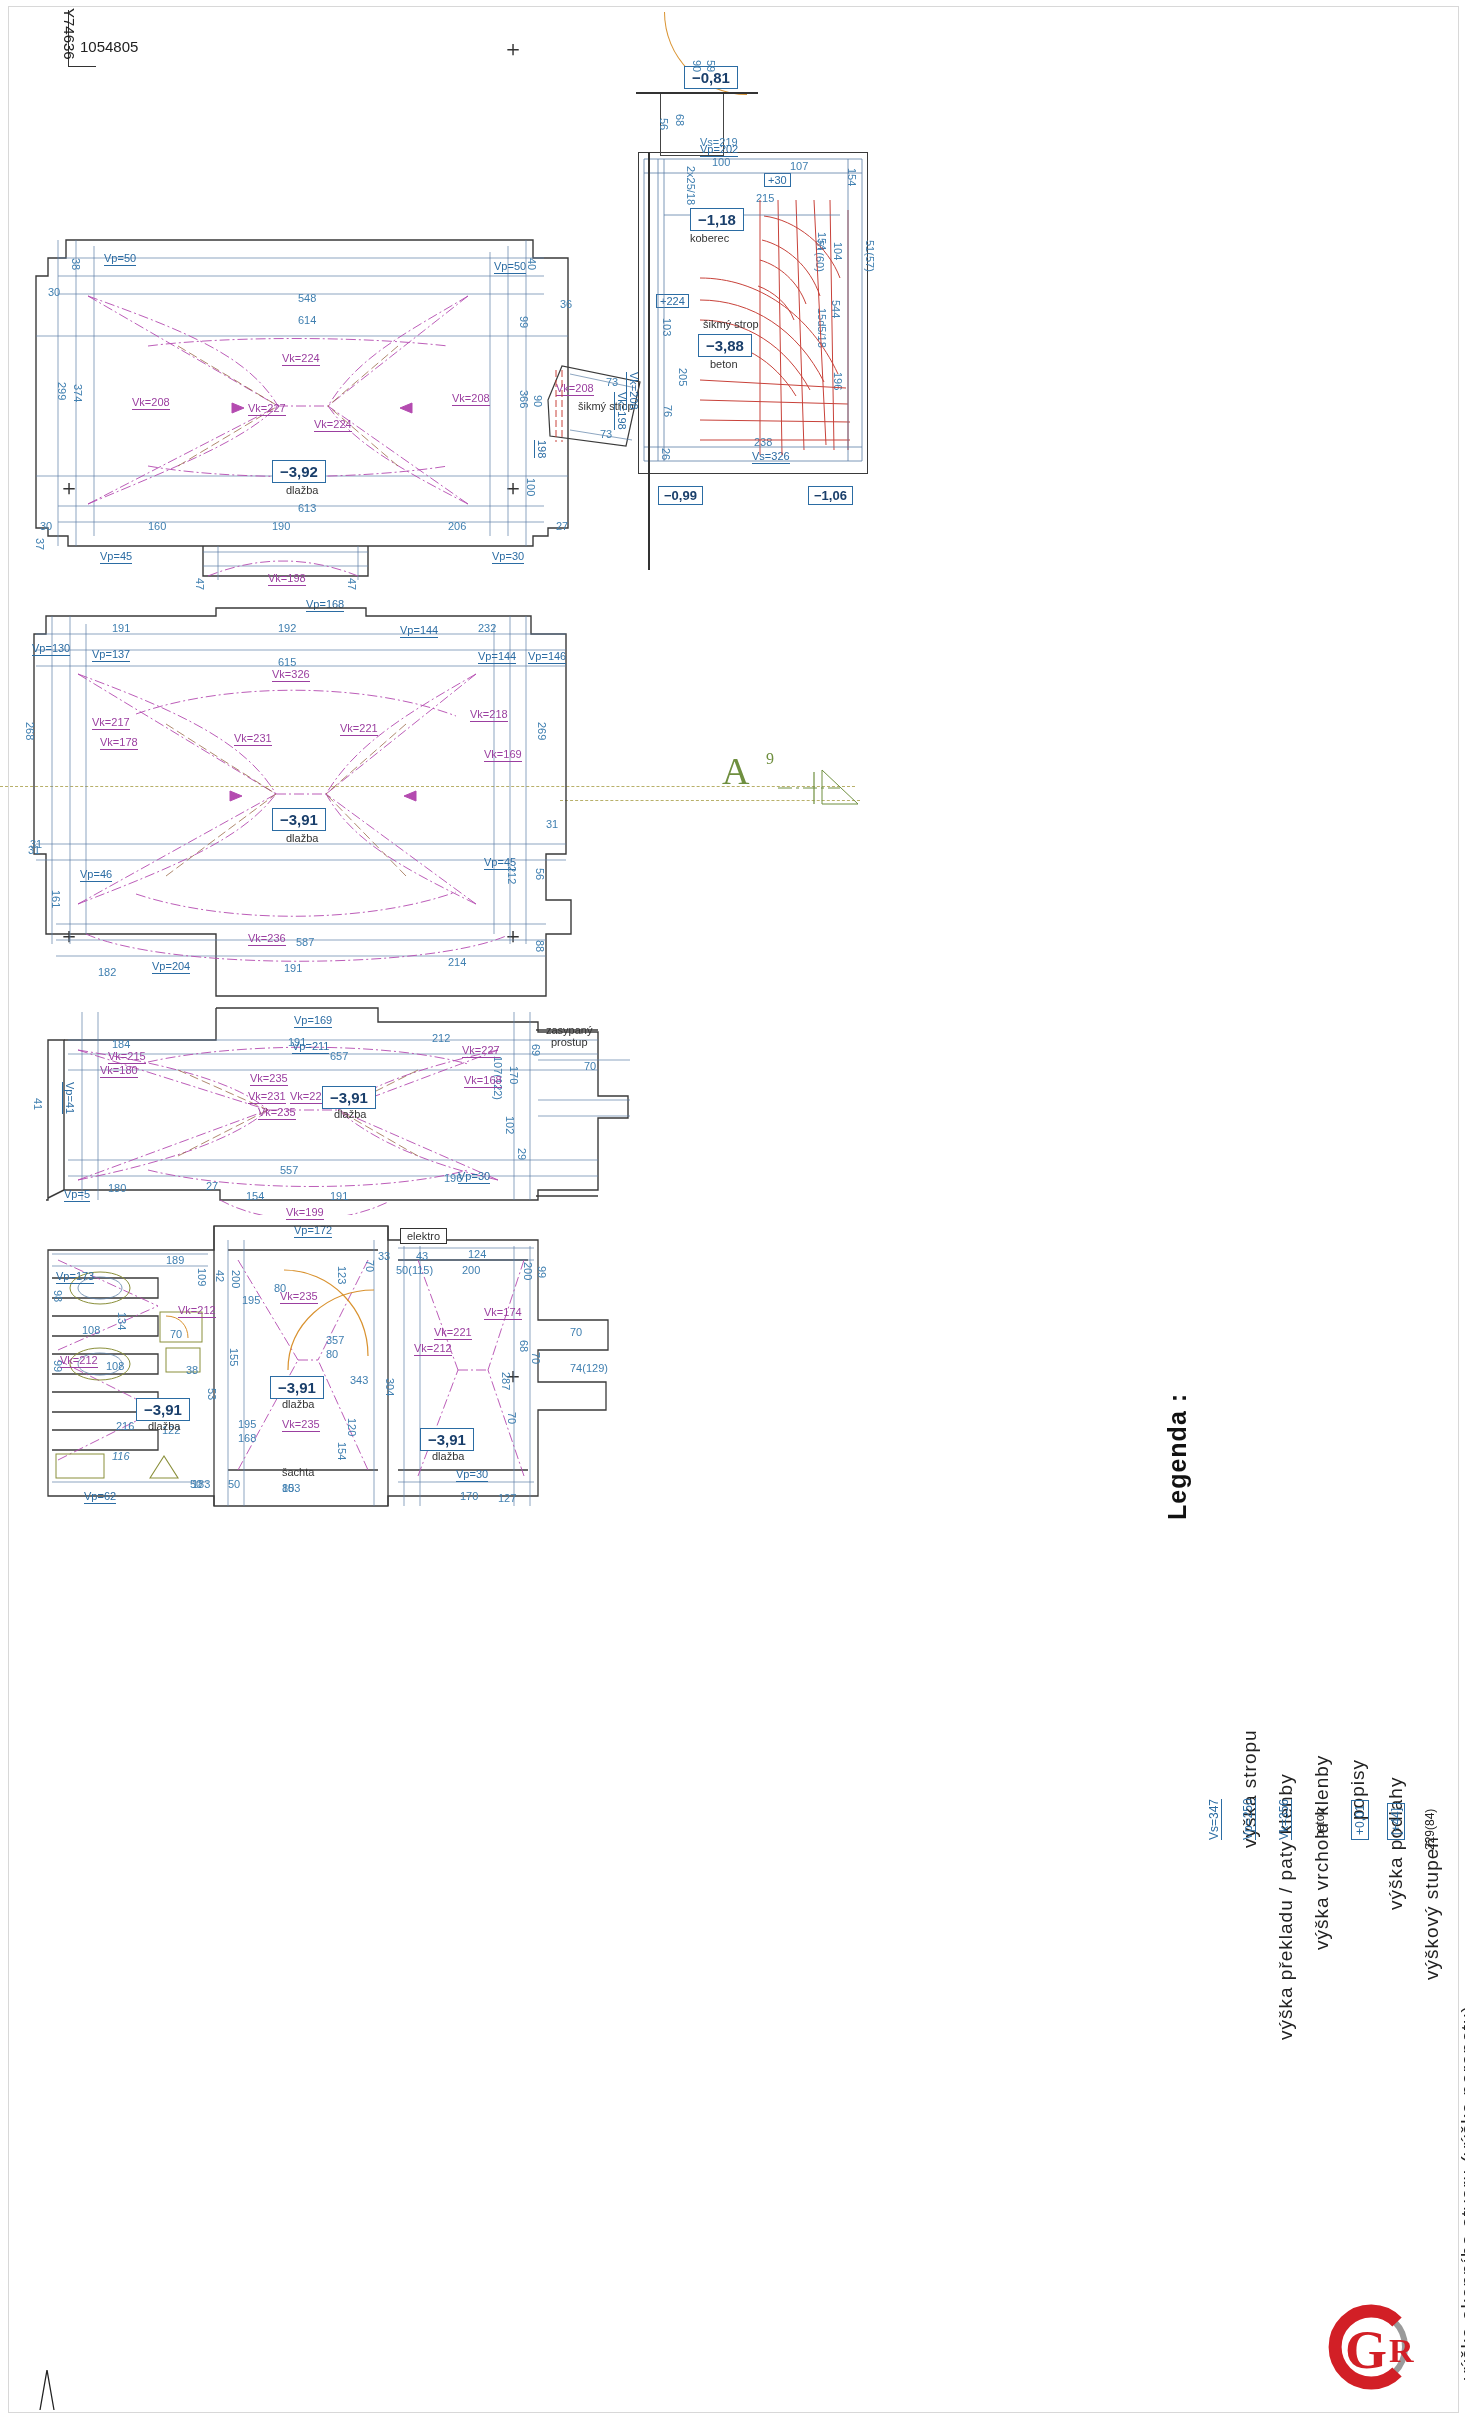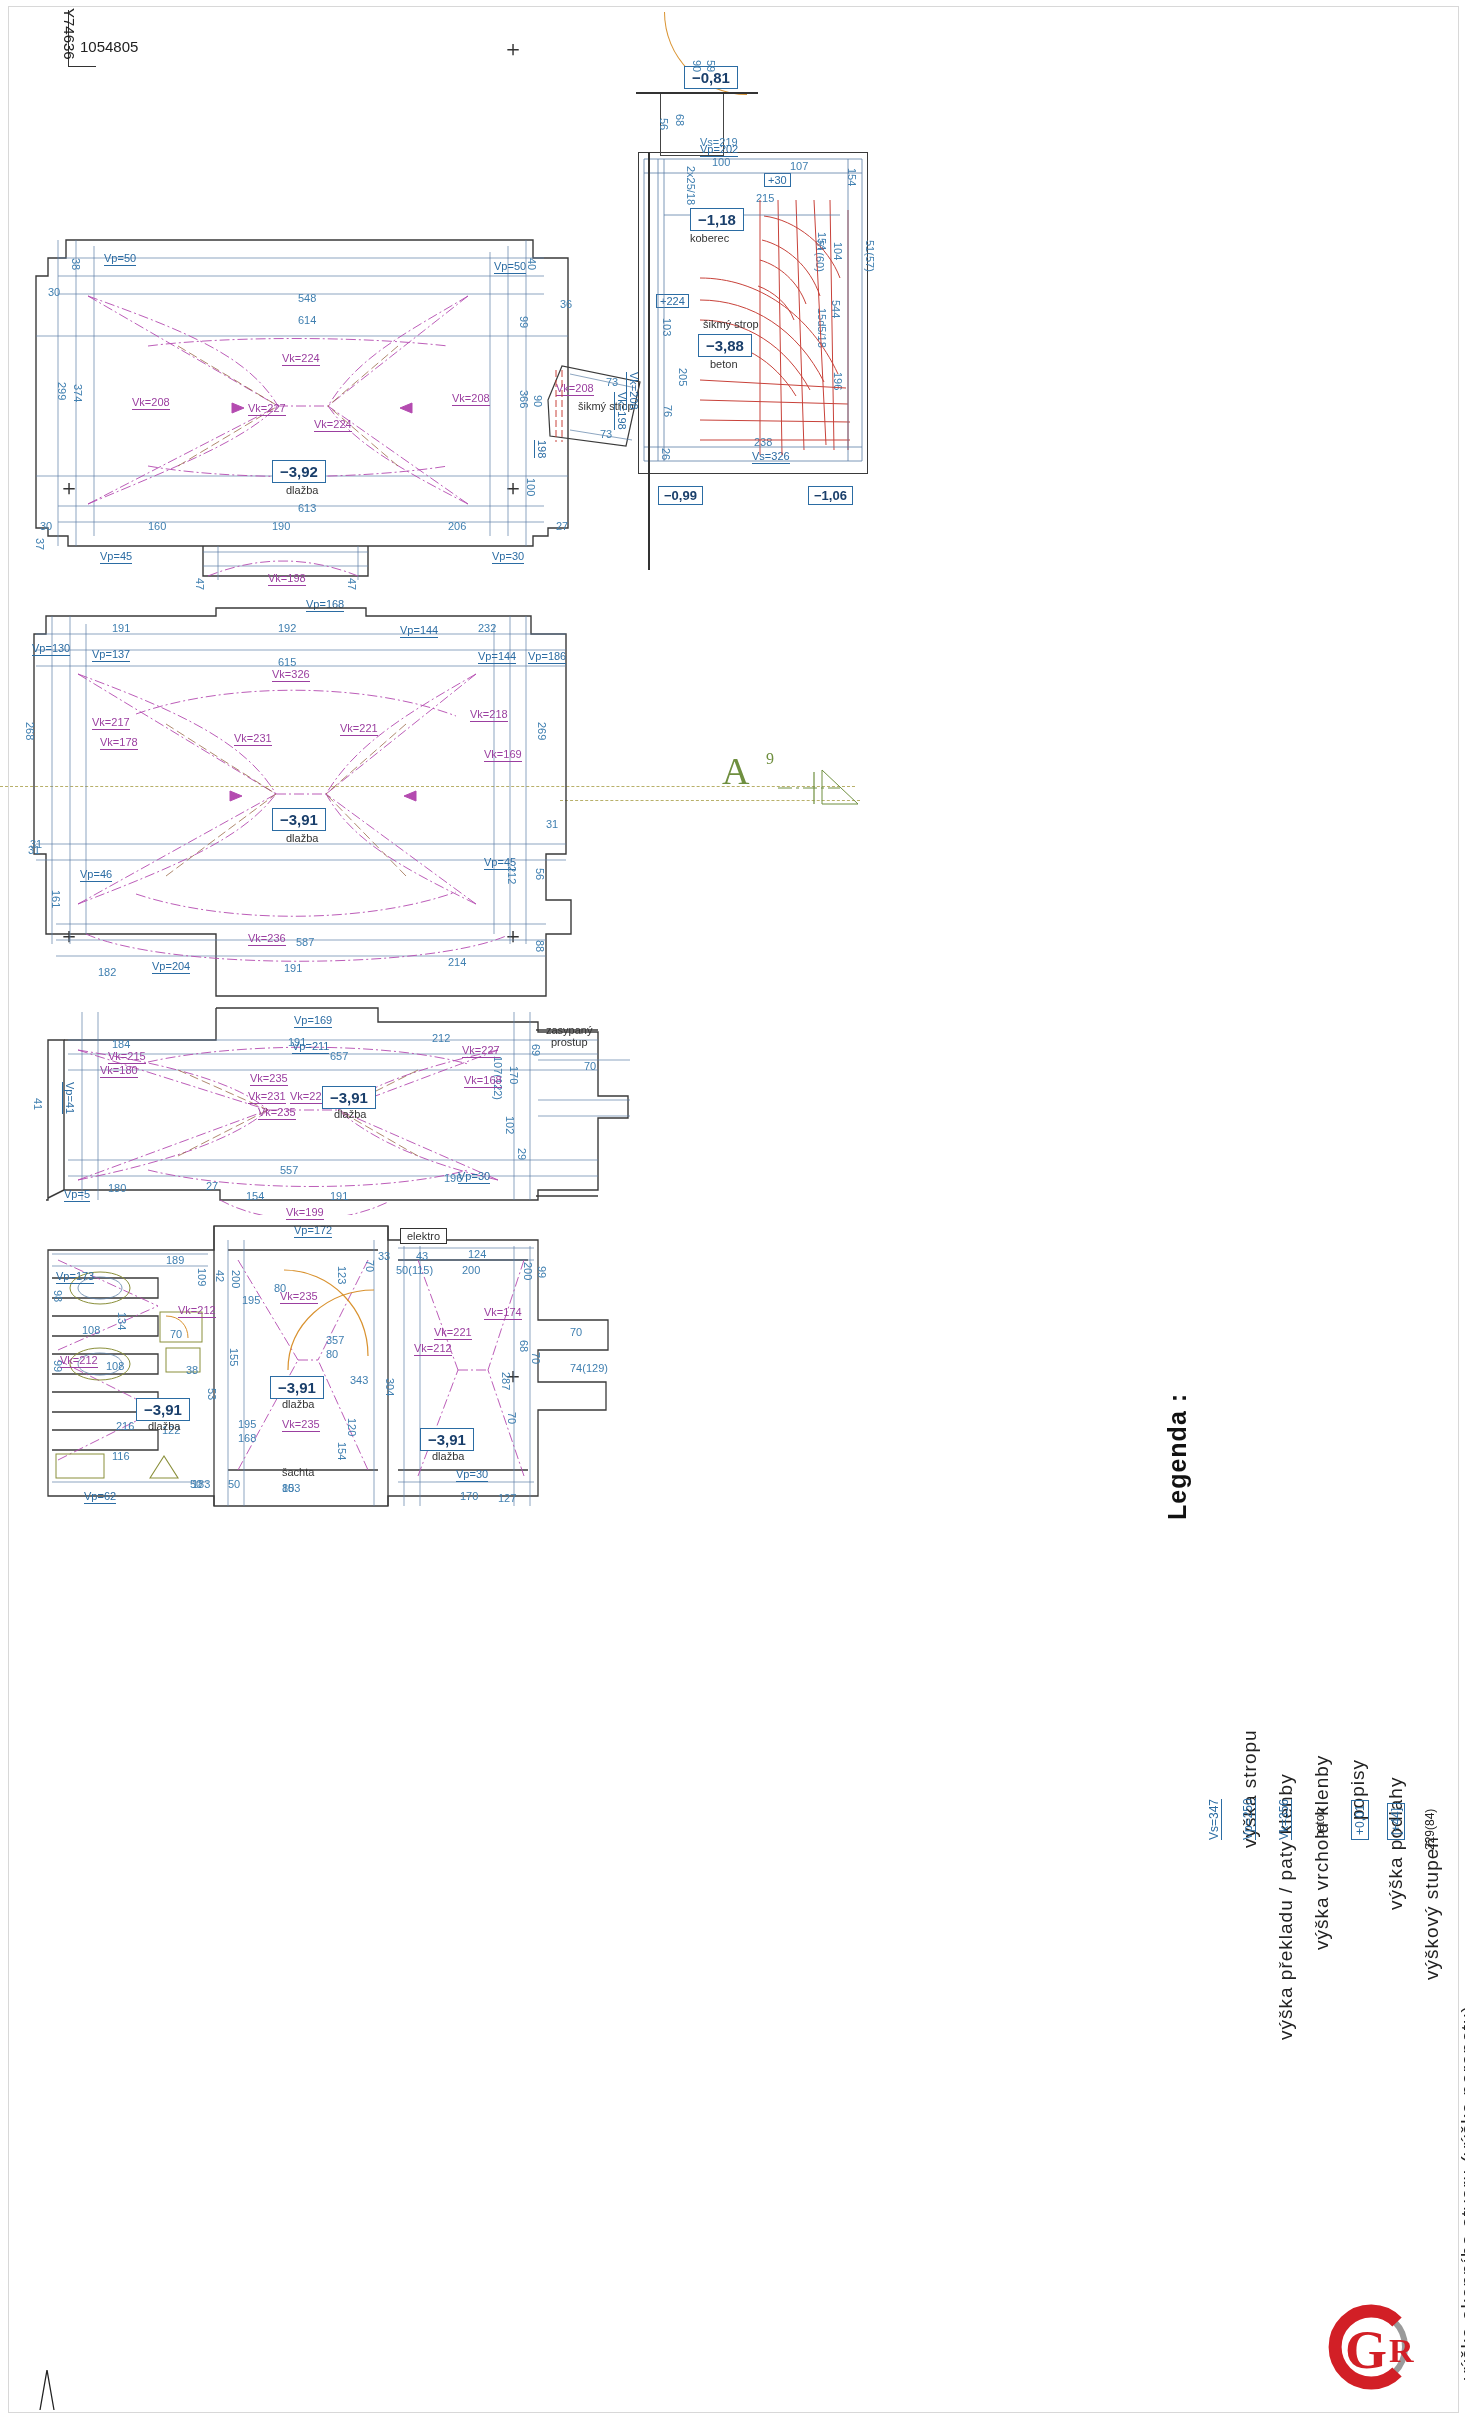--- a/index.html
+++ b/index.html
@@ -252,21 +252,21 @@
     </svg>
   </div>
   <div class="dim" style="left:112px;top:622px;">191</div>
   <div class="dim" style="left:278px;top:622px;">192</div>
   <div class="dim" style="left:478px;top:622px;">232</div>
   <div class="dim" style="left:278px;top:656px;">615</div>
   <div class="dimb" style="left:32px;top:642px;">Vp=130</div>
   <div class="dimb" style="left:92px;top:648px;">Vp=137</div>
   <div class="dimb" style="left:400px;top:624px;">Vp=144</div>
   <div class="dimb" style="left:478px;top:650px;">Vp=144</div>
-  <div class="dimb" style="left:528px;top:650px;">Vp=186</div>
+  <div class="dimb" style="left:528px;top:650px;">Vp=146</div>
   <div class="vk" style="left:272px;top:668px;">Vk=326</div>
   <div class="dim vrot" style="left:36px;top:722px;transform:rotate(90deg);">268</div>
   <div class="dim vrot" style="left:548px;top:722px;transform:rotate(90deg);">269</div>
   <div class="vk" style="left:92px;top:716px;">Vk=217</div>
   <div class="vk" style="left:100px;top:736px;text-align:center;">Vk=178</div>
   <div class="vk" style="left:234px;top:732px;">Vk=231</div>
   <div class="vk" style="left:340px;top:722px;">Vk=221</div>
   <div class="vk" style="left:470px;top:708px;">Vk=218</div>
   <div class="vk" style="left:484px;top:748px;">Vk=169</div>
   <div class="lvl" style="left:272px;top:808px;">−3,91</div>
@@ -419,21 +419,21 @@
   <div class="dim vrot" style="left:376px;top:1260px;transform:rotate(90deg);">70</div>
   <div class="dim vrot" style="left:348px;top:1266px;transform:rotate(90deg);">123</div>
   <div class="dim vrot" style="left:64px;top:1290px;transform:rotate(90deg);">98</div>
   <div class="dim" style="left:82px;top:1324px;">108</div>
   <div class="dim vrot" style="left:128px;top:1312px;transform:rotate(90deg);">134</div>
   <div class="dim" style="left:170px;top:1328px;">70</div>
   <div class="dim" style="left:186px;top:1364px;">38</div>
   <div class="dim" style="left:106px;top:1360px;">108</div>
   <div class="dim vrot" style="left:64px;top:1360px;transform:rotate(90deg);">99</div>
   <div class="dim" style="left:116px;top:1420px;">216</div>
-  <div class="dim" style="left:112px;top:1450px;">116</div>
+  <div class="dim" style="left:112px;top:1450px;font-style:italic;">116</div>
   <div class="dim" style="left:192px;top:1478px;">183</div>
   <div class="dim" style="left:190px;top:1478px;">50</div>
   <div class="dim" style="left:228px;top:1478px;">50</div>
   <div class="dim" style="left:282px;top:1482px;">153</div>
   <div class="dim vrot" style="left:348px;top:1442px;transform:rotate(90deg);">154</div>
   <div class="dim" style="left:460px;top:1490px;">170</div>
   <div class="dim vrot" style="left:396px;top:1378px;transform:rotate(90deg);">304</div>
   <div class="dim vrot" style="left:512px;top:1372px;transform:rotate(90deg);">287</div>
   <div class="dim vrot" style="left:530px;top:1340px;transform:rotate(90deg);">68</div>
   <div class="dim vrot" style="left:542px;top:1352px;transform:rotate(90deg);">70</div>

